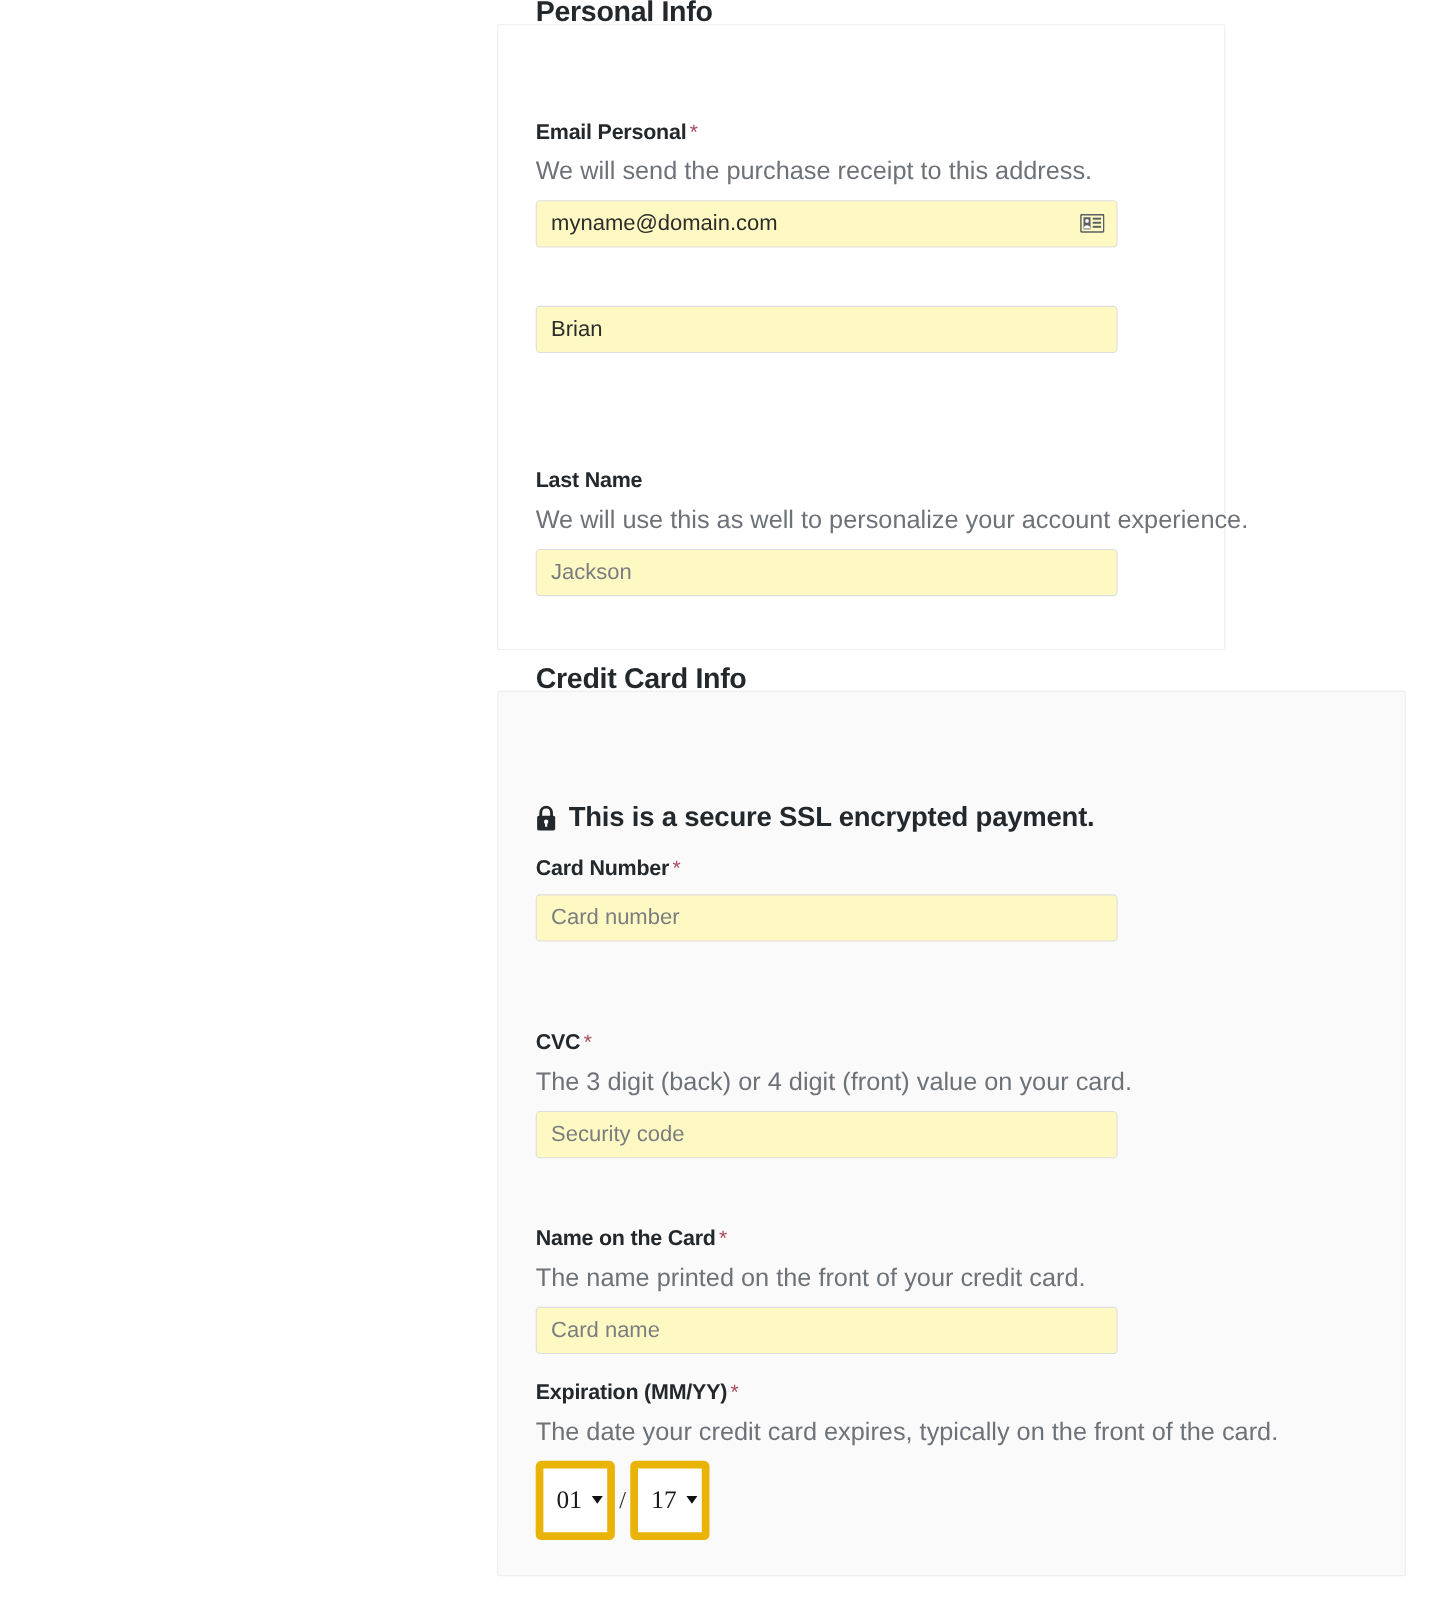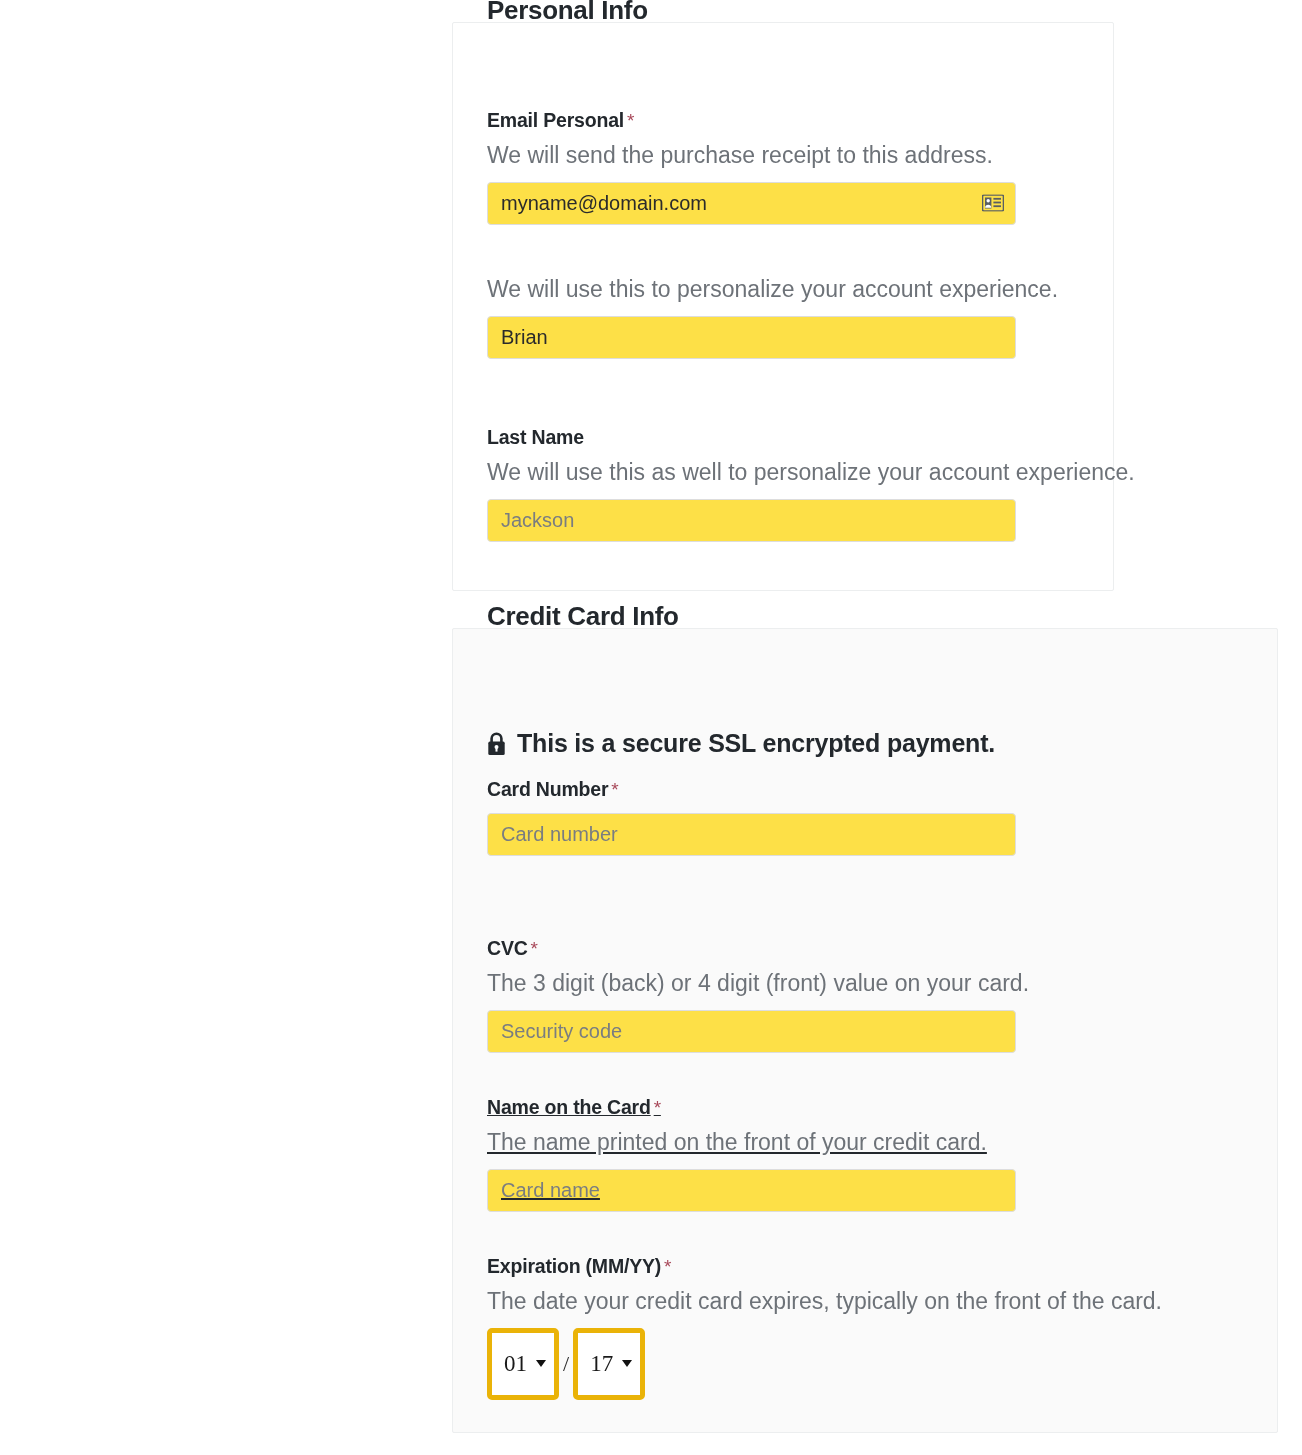--- a/index.html
+++ b/index.html
@@ -101,21 +101,21 @@
     margin-top: 11px;
   }
   .text-input {
     display: block;
     width: 529px;
     height: 43px;
     padding: 0 13px;
     font-family: "Liberation Sans", sans-serif;
     font-size: 20px;
     color: #2b2b2b;
-    background: #fde047;
+    background: #fef9c3;
     border: 1px solid #dddddd;
     border-radius: 4px;
     outline: none;
     line-height: 41px;
   }
   .text-input.placeholder-look { color: #7a7d80; }
   .text-input::placeholder { color: #7a7d80; opacity: 1; }
 
   
   .input-wrap.with-icon .text-input { padding-right: 42px; }
@@ -151,21 +151,21 @@
   .expiry-row {
     display: flex;
     align-items: center;
     margin-top: 11px;
   }
   .select-box {
     position: relative;
     width: 72px;
     height: 72px;
     background: #ffffff;
-    border: 5px solid #eab308;
+    border: 7px solid #eab308;
     border-radius: 5px;
     display: flex;
     align-items: center;
     padding: 0 10px 0 12px;
   }
   .select-box .sel-value {
     font-size: 23px;
     color: #1a1a1a;
     font-family: "Liberation Serif", serif;
     line-height: 1;
@@ -207,21 +207,20 @@
             <circle cx="6.2" cy="6.3" r="1.7" fill="#ffffff"></circle>
             <path d="M3.1 13.3c0-1.9 1.4-3.1 3.1-3.1s3.1 1.2 3.1 3.1z" fill="#ffffff"></path>
             <rect x="11.4" y="3.4" width="7.6" height="1.8" fill="#5a5f63"></rect>
             <rect x="11.4" y="7.1" width="7.6" height="1.8" fill="#5a5f63"></rect>
             <rect x="11.4" y="10.8" width="7.6" height="1.8" fill="#5a5f63"></rect>
           </svg>
         </div>
       </div>
 
       <div class="field" style="top:244px;">
-        <p class="field-desc">We will use this to personalize your account experience.</p>
         <div class="input-wrap">
           <input class="text-input" type="text" value="Brian" style="">
         </div>
       </div>
 
       <div class="field" style="top:402px;">
         <div class="field-label">
           <span>Last Name</span><span class="req"></span>
         </div>
         <p class="field-desc">We will use this as well to personalize your account experience.</p>
@@ -260,21 +259,21 @@
       <div class="field" style="top:307px;">
         <div class="field-label">
           <span>CVC</span><span class="req">*</span>
         </div>
         <p class="field-desc">The 3 digit (back) or 4 digit (front) value on your card.</p>
         <div class="input-wrap">
           <input class="text-input placeholder-look" type="text" placeholder="Security code" style="">
         </div>
       </div>
 
-      <div class="field" style="top:466px;text-decoration:underline;">
+      <div class="field" style="top:485px;">
         <div class="field-label">
           <span>Name on the Card</span><span class="req">*</span>
         </div>
         <p class="field-desc">The name printed on the front of your credit card.</p>
         <div class="input-wrap">
           <input class="text-input placeholder-look" type="text" placeholder="Card name" style="">
         </div>
       </div>
 
       <div class="field" style="top:625px;">

